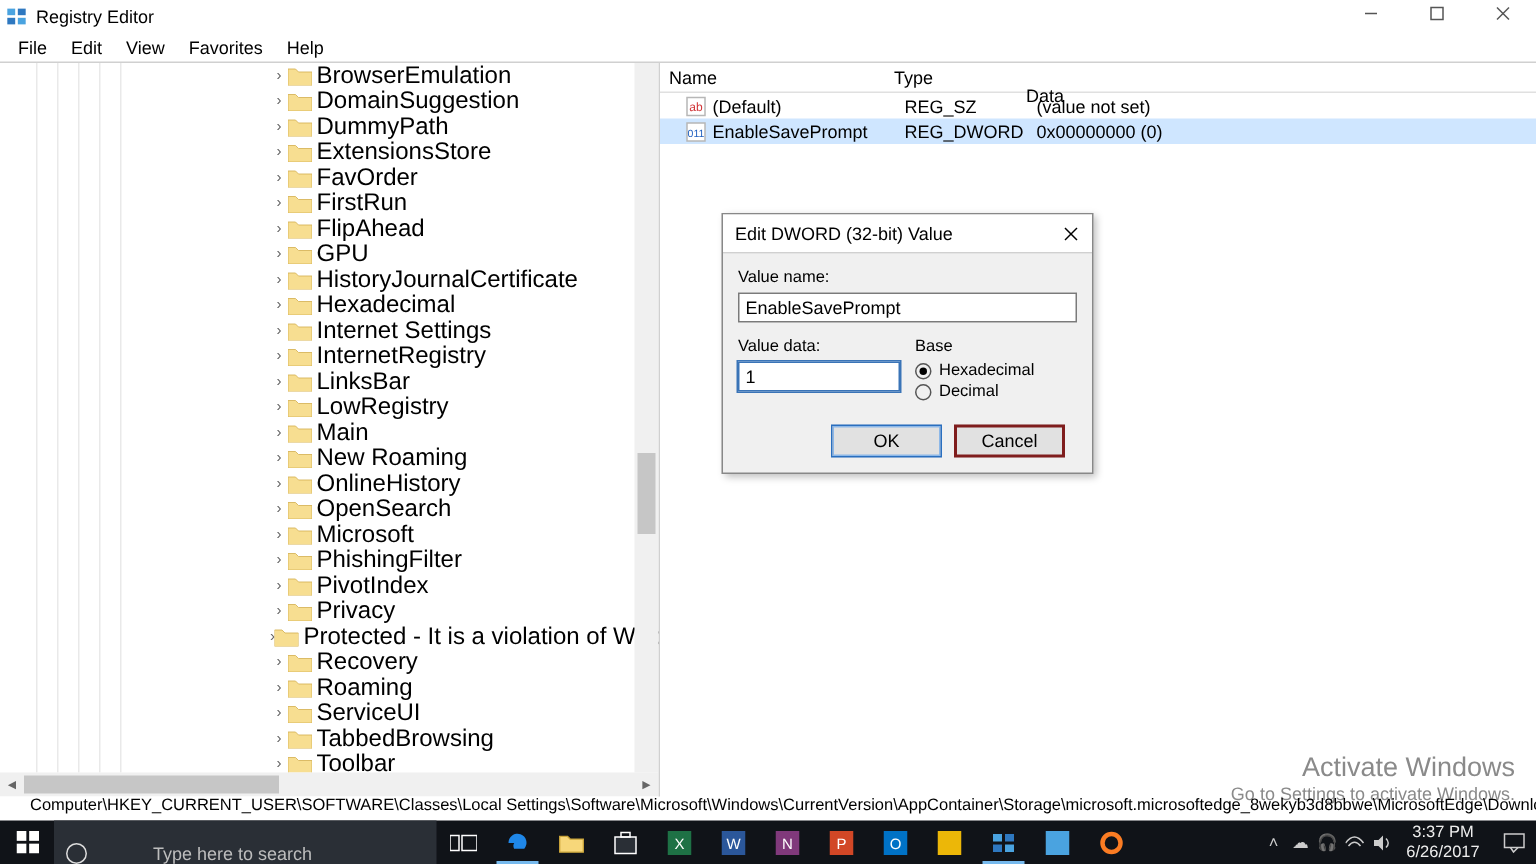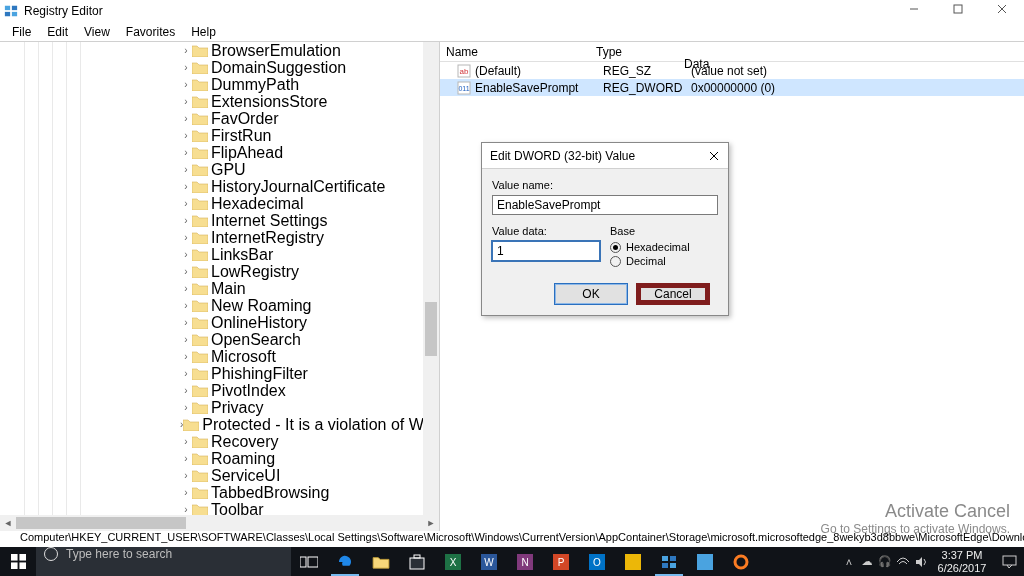--- a/index.html
+++ b/index.html
@@ -65,35 +65,35 @@
   .dlg-label { margin:2px 0 4px 0; }
   .dlg-input { width:226px; height:20px; background:#fff; border:1px solid #7a7a7a; padding:1px 4px; font-size:12px; }
   .dlg-input.ro { background:#fff; }
   .dlg-row2 { display:flex; margin-top:8px; }
   .dlg-col { flex:1; }
   .dlg-col .dlg-input { width:108px; border:1px solid #3a74b7; outline:1px solid #3a74b7; }
   .radio-row { display:flex; align-items:center; margin:2px 0; }
   .radio { width:11px; height:11px; border-radius:50%; border:1px solid #555; margin-right:5px; display:inline-flex; align-items:center; justify-content:center; }
   .radio .dot { width:5px; height:5px; border-radius:50%; background:#000; }
   .dlg-buttons { display:flex; justify-content:flex-end; gap:8px; margin-top:14px; }
-  .dlg-btn { width:74px; height:22px; background:#e1e1e1; border:5px solid #7f1d1d; font-size:12px; display:flex; align-items:center; justify-content:center; }
+  .dlg-btn { width:74px; height:22px; background:#e1e1e1; border:2px solid #7f1d1d; font-size:12px; display:flex; align-items:center; justify-content:center; }
   .dlg-btn.default { border:1px solid #2a6fbf; box-shadow:inset 0 0 0 1px #8db8e8; }
 
   
   .status { position:absolute; left:0; right:0; bottom:29px; height:16px; font-size:11px; padding-left:20px; color:#000; white-space:nowrap; overflow:hidden; }
 
   
   .watermark { position:absolute; right:14px; bottom:40px; text-align:right; color:#8a8a8a; }
   .watermark .t1 { font-size:18px; font-weight:400; }
   .watermark .t2 { font-size:12px; }
 
   
   .taskbar { position:absolute; left:0; right:0; bottom:0; height:29px; background:#101318; display:flex; align-items:center; color:#fff; }
   .tb-start { width:36px; height:29px; display:flex; align-items:center; justify-content:center; }
-  .tb-search { width:255px; height:29px; background:#2a2f36; display:flex; align-items:flex-start; margin-left:0; }
+  .tb-search { width:255px; height:29px; background:#2a2f36; display:flex; align-items:flex-end; margin-left:0;gap:36px; }
   .tb-search .circle { width:14px; height:14px; border:1.5px solid #ddd; border-radius:50%; margin:0 8px; }
   .tb-search span { color:#bdbdbd; font-size:12px; }
   .tb-icons { display:flex; align-items:center; }
   .tb-icon { width:36px; height:29px; display:flex; align-items:center; justify-content:center; position:relative; }
   .tb-icon.active::after { content:""; position:absolute; left:4px; right:4px; bottom:0; height:2px; background:#76b9ed; }
   .tray { position:absolute; right:0; bottom:0; height:29px; display:flex; align-items:center; }
   .tray .ico { width:18px; display:flex; align-items:center; justify-content:center; color:#ccc; font-size:11px; }
   .tray .clock { width:64px; text-align:center; line-height:13px; font-size:11px; color:#eee; }
   .tray .notif { width:30px; display:flex; align-items:center; justify-content:center; }
 </style>
@@ -480,21 +480,21 @@
       </div>
     </div>
     <div class="dlg-buttons">
       <div class="dlg-btn default">OK</div>
       <div class="dlg-btn">Cancel</div>
     </div>
   </div>
 </div>
 
 <div class="watermark">
-  <div class="t1">Activate Cancel</div>
+  <div class="t1">Activate Windows</div>
   <div class="t2">Go to Settings to activate Windows.</div>
 </div>
 
 <div class="status">Computer\HKEY_CURRENT_USER\SOFTWARE\Classes\Local Settings\Software\Microsoft\Windows\CurrentVersion\AppContainer\Storage\microsoft.microsoftedge_8wekyb3d8bbwe\MicrosoftEdge\Download</div>
 
 <div class="taskbar">
   <div class="tb-start">
     <svg width="15" height="15" viewBox="0 0 16 16">
         <rect x="0" y="0" width="7" height="7" fill="#fff"></rect>
         <rect x="9" y="0" width="7" height="7" fill="#fff"></rect>

